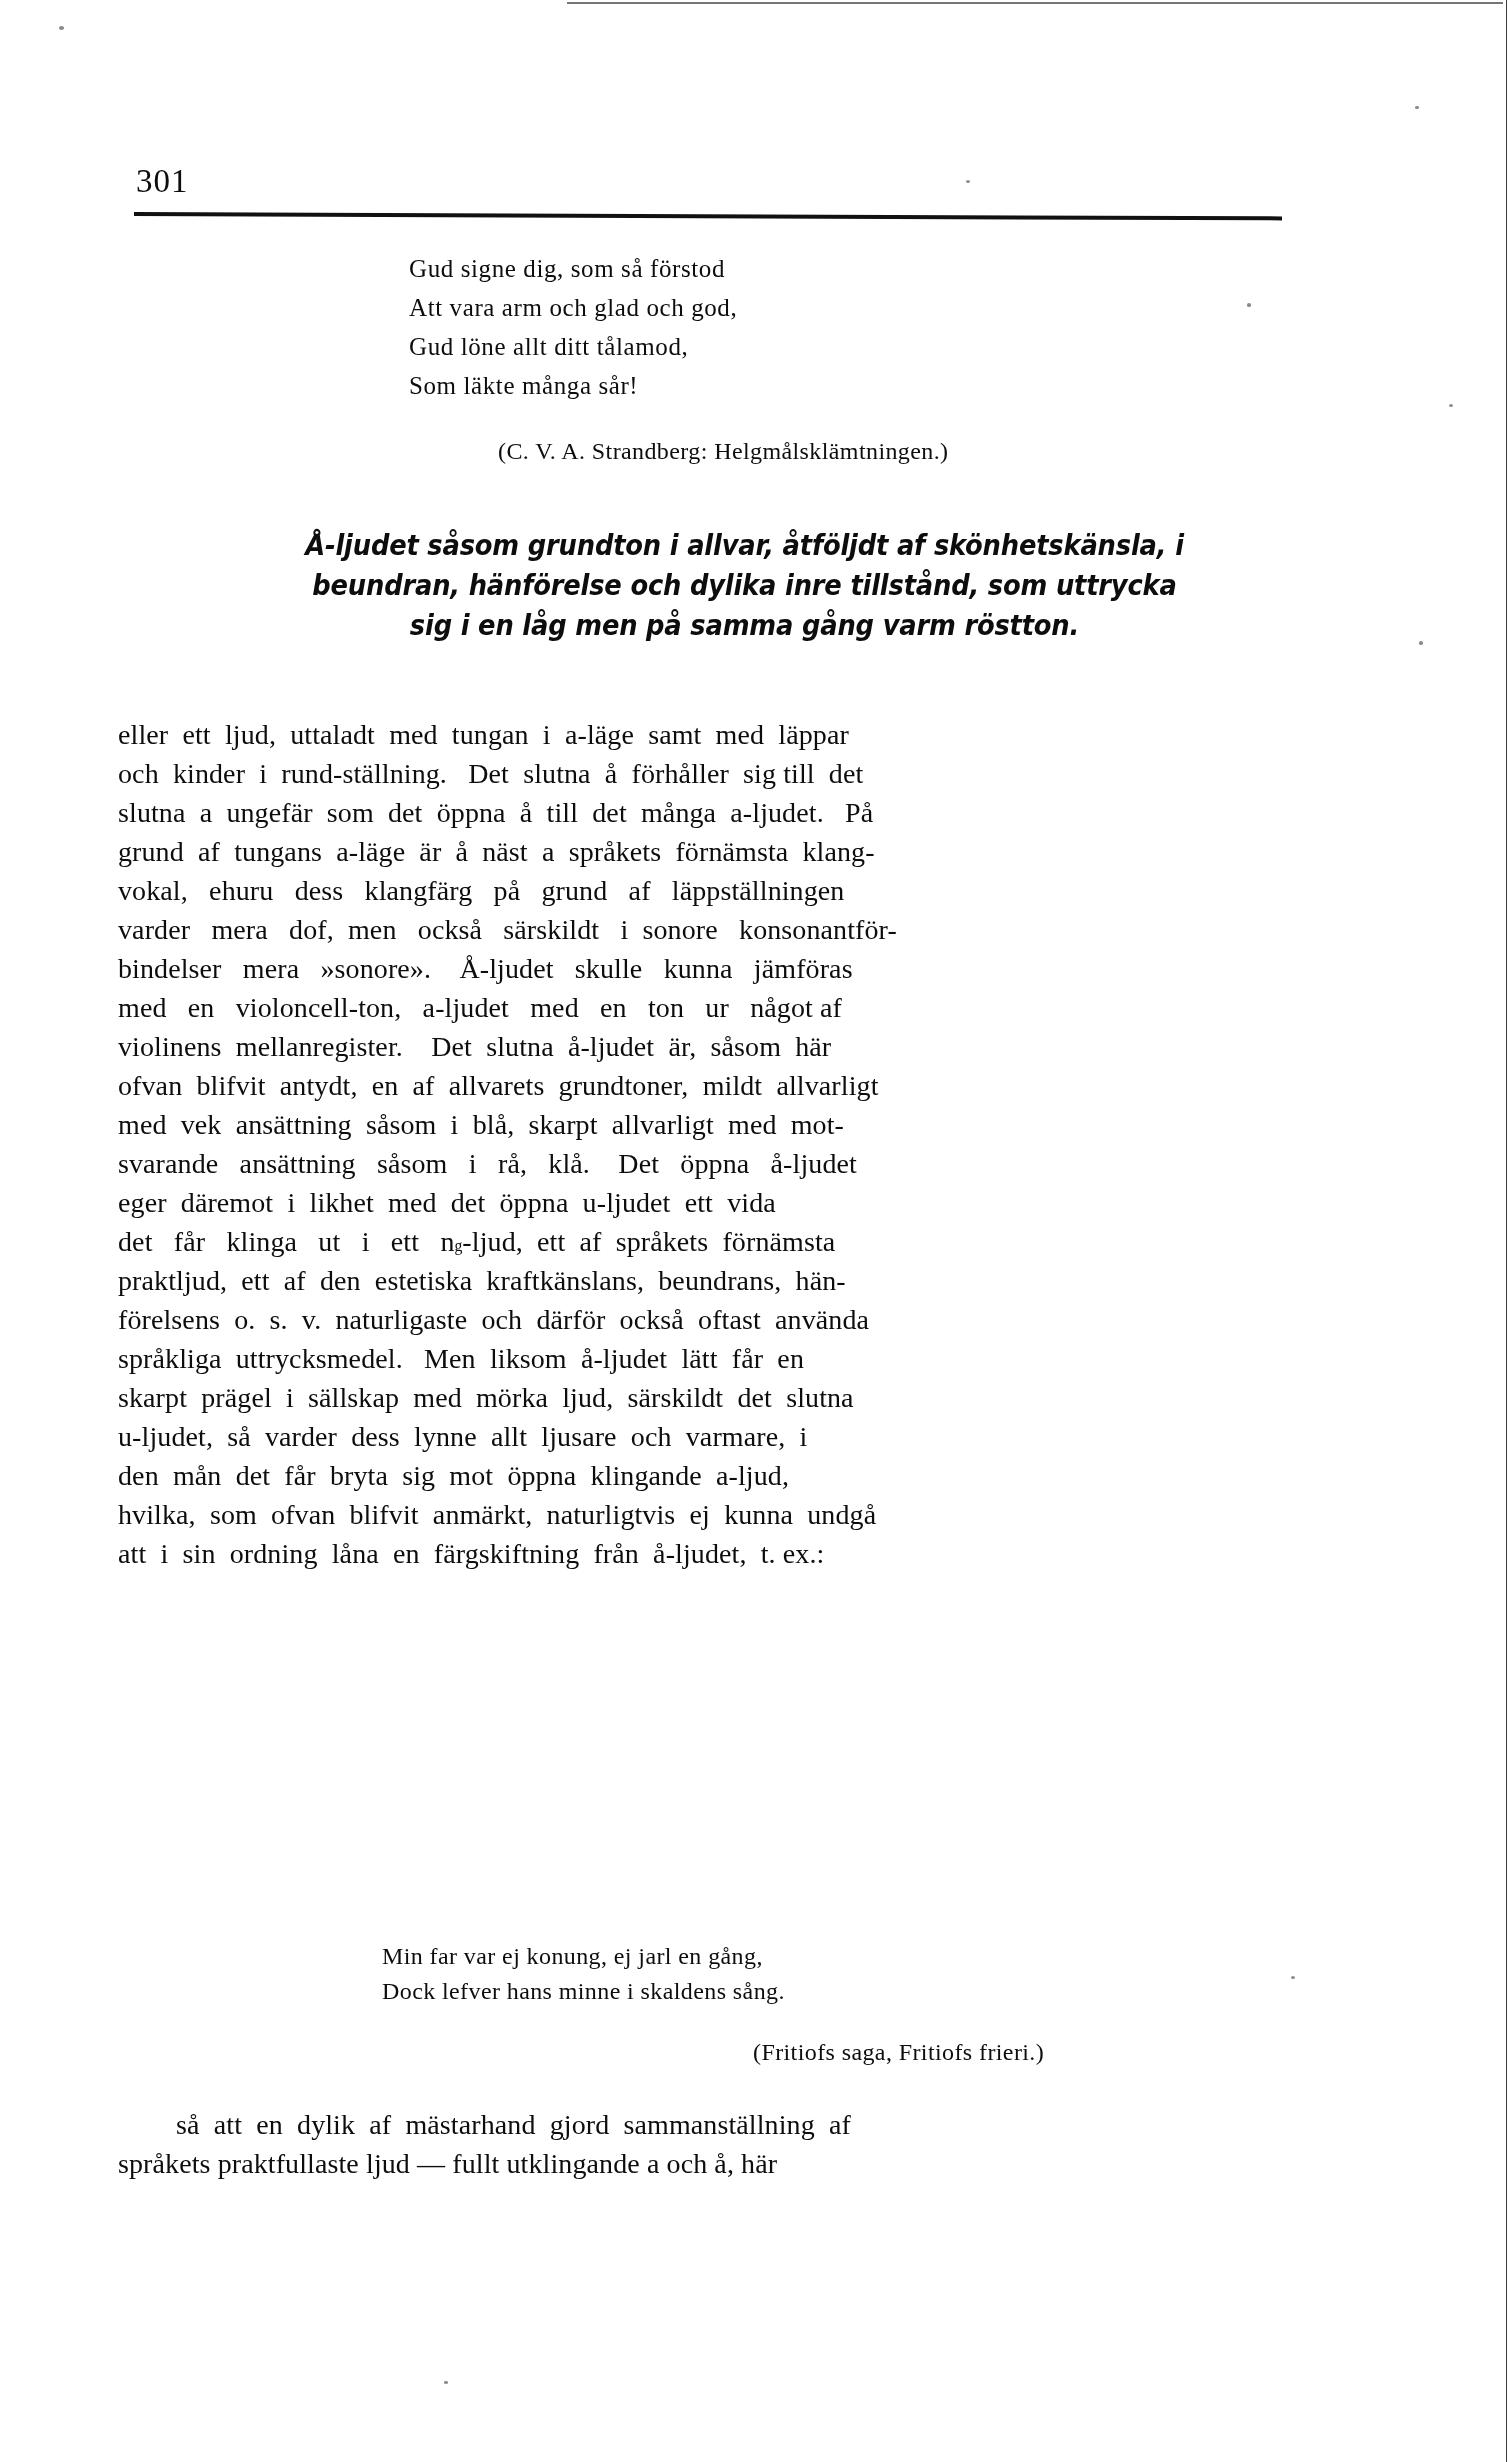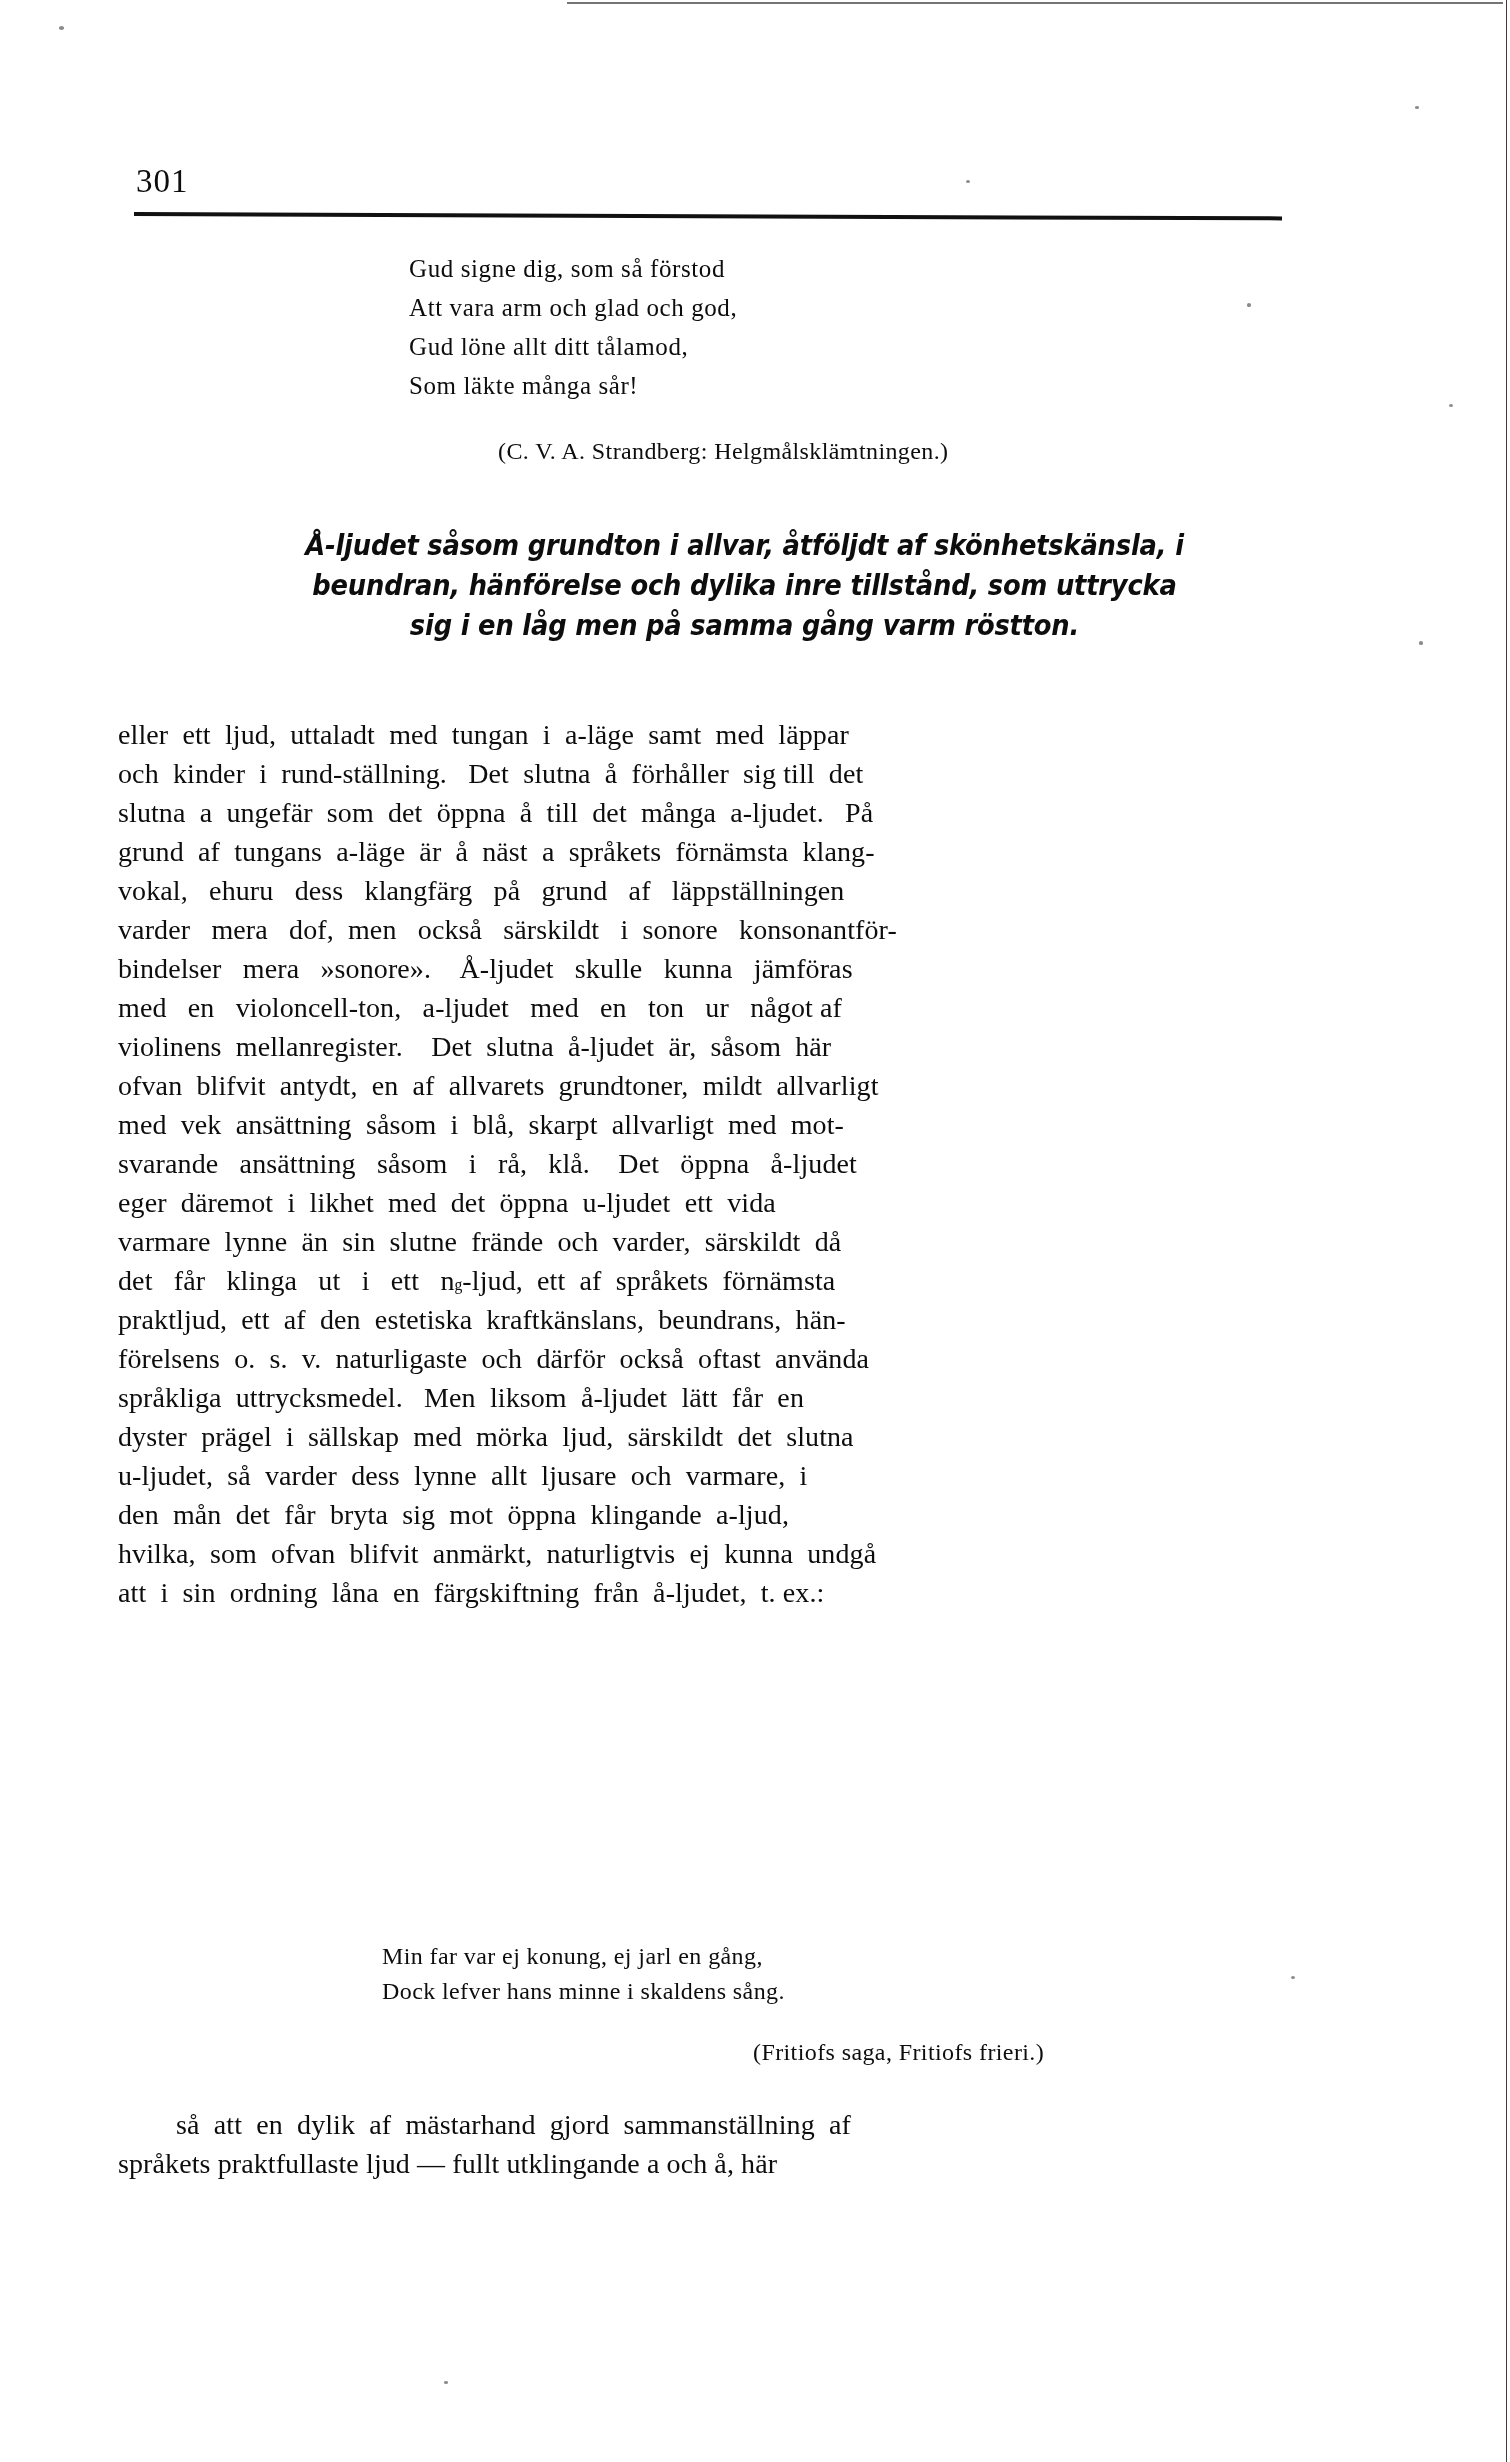--- a/index.html
+++ b/index.html
@@ -215,26 +215,25 @@
       <div class="tl"><span>grund  af  tungans  a-läge  är  å  näst  a  språkets  förnämsta  klang-</span></div>
       <div class="tl"><span>vokal,   ehuru   dess   klangfärg   på   grund   af   läppställningen</span></div>
       <div class="tl"><span>varder   mera   dof,  men   också   särskildt   i  sonore   konsonantför-</span></div>
       <div class="tl"><span>bindelser   mera   »sonore».    Å-ljudet   skulle   kunna   jämföras</span></div>
       <div class="tl"><span>med   en   violoncell-ton,   a-ljudet   med   en   ton   ur   något af</span></div>
       <div class="tl"><span>violinens  mellanregister.    Det  slutna  å-ljudet  är,  såsom  här</span></div>
       <div class="tl"><span>ofvan  blifvit  antydt,  en  af  allvarets  grundtoner,  mildt  allvarligt</span></div>
       <div class="tl"><span>med  vek  ansättning  såsom  i  blå,  skarpt  allvarligt  med  mot-</span></div>
       <div class="tl"><span>svarande   ansättning   såsom   i   rå,   klå.    Det   öppna   å-ljudet</span></div>
       <div class="tl"><span>eger  däremot  i  likhet  med  det  öppna  u-ljudet  ett  vida</span></div>
-      <div class="tl"><span>varmare  lynne  än  sin  slutne  frände  och  varder,  särskildt  då</span></div>
       <div class="tl"><span>det   får   klinga   ut   i   ett   n</span><sup class="supg">g</sup><span>-ljud,  ett  af  språkets  förnämsta</span></div>
       <div class="tl"><span>praktljud,  ett  af  den  estetiska  kraftkänslans,  beundrans,  hän-</span></div>
       <div class="tl"><span>förelsens  o.  s.  v.  naturligaste  och  därför  också  oftast  använda</span></div>
       <div class="tl"><span>språkliga  uttrycksmedel.   Men  liksom  å-ljudet  lätt  får  en</span></div>
-      <div class="tl"><span>dyster  prägel  i  sällskap  med  mörka  ljud,  särskildt  det  slutna</span></div>
+      <div class="tl"><span>skarpt  prägel  i  sällskap  med  mörka  ljud,  särskildt  det  slutna</span></div>
       <div class="tl"><span>u-ljudet,  så  varder  dess  lynne  allt  ljusare  och  varmare,  i</span></div>
       <div class="tl"><span>den  mån  det  får  bryta  sig  mot  öppna  klingande  a-ljud,</span></div>
       <div class="tl"><span>hvilka,  som  ofvan  blifvit  anmärkt,  naturligtvis  ej  kunna  undgå</span></div>
       <div class="tl"><span>att  i  sin  ordning  låna  en  färgskiftning  från  å-ljudet,  t. ex.:</span></div>
     </div>
 
   <div class="verse-bottom">
     <div class="verse-line">Min far var ej konung, ej jarl en gång,</div>
     <div class="verse-line">Dock lefver hans minne i skaldens sång.</div>
   </div>

